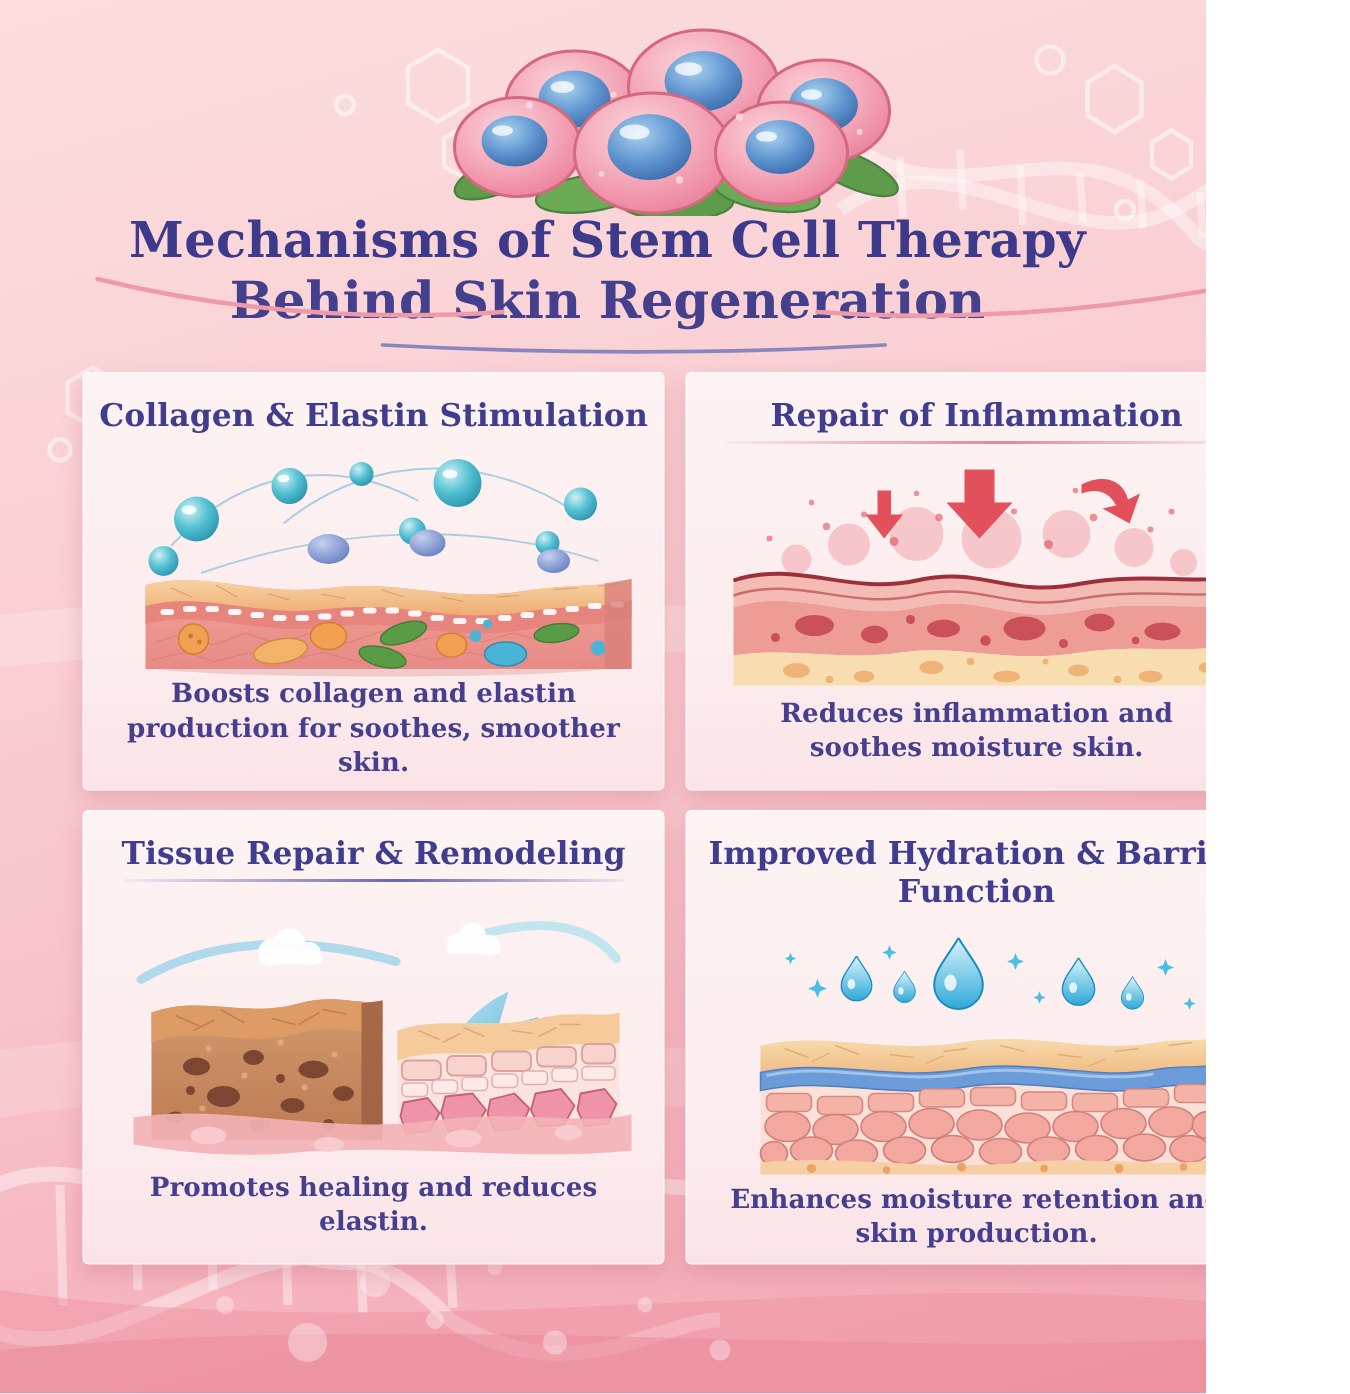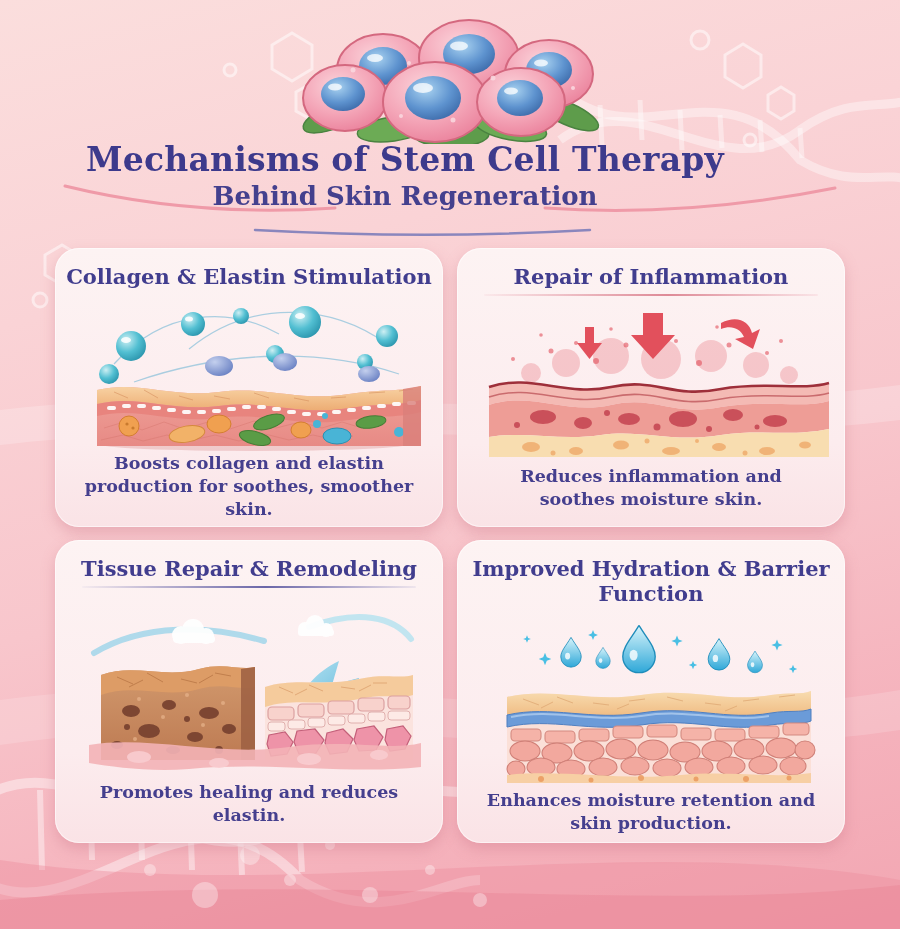--- a/index.html
+++ b/index.html
@@ -1,36 +1,36 @@
 <!DOCTYPE html>
 <html><head>
 <meta charset="utf-8">
 <style>
   * { margin:0; padding:0; box-sizing:border-box; }
   body { font-family:"DejaVu Serif", serif; }
   .canvas{
-    position:relative; width:900px; height:929px; overflow:hidden;
+    position:relative; width:804px; height:929px; overflow:hidden;
     background:linear-gradient(165deg,#fbdedd 0%,#fad3d6 28%,#f8c6cc 55%,#f5b2bc 82%,#f2a6b2 100%);
   }
   .bg-deco{ position:absolute; inset:0; pointer-events:none; }
   .cells-art{ position:absolute; top:8px; left:283px; }
   .title-wrap{ position:absolute; top:140px; left:0; width:810px; text-align:center; }
   .main-title{ font-size:33px; font-weight:bold; color:#3d3a8c; letter-spacing:.2px; }
-  .sub-title{ font-size:26px; font-weight:bold; color:#44408e; margin-top:2px; }
+  .sub-title{ font-size:34px; font-weight:bold; color:#44408e; margin-top:2px; }
   .swoosh{ position:absolute; pointer-events:none; }
 
   
   .grid{
     position:absolute; left:55px; top:248px; width:790px;
     display:grid; grid-template-columns:388px 388px; grid-template-rows:279px 303px;
     column-gap:14px; row-gap:13px;
   }
   .card{
     background:linear-gradient(180deg,#fdf3f3 0%,#fcecee 70%,#fae3e6 100%);
-    border-radius:24px;
+    border-radius:4px;
     box-shadow:0 6px 14px rgba(201,115,132,.35), inset 0 0 0 1px rgba(255,255,255,.55);
     display:flex; flex-direction:column; align-items:center; overflow:hidden;
   }
   .card-title{ font-size:21px; font-weight:bold; color:#413d8e; margin-top:16px; text-align:center; }
   .rule{ height:2px; width:86%; margin-top:5px; border-radius:2px; }
   .rule-purple{ background:linear-gradient(90deg,rgba(120,120,190,.05),#6a66a8 55%,rgba(120,120,190,.1)); }
   .rule-pink{ background:linear-gradient(90deg,rgba(230,130,150,.08),#de8a97 55%,rgba(230,130,150,.12)); }
   .illus{ flex:1 1 auto; display:flex; align-items:center; justify-content:center; width:100%; }
   .caption{
     font-size:17.5px; font-weight:bold; color:#453f8e; text-align:center;

